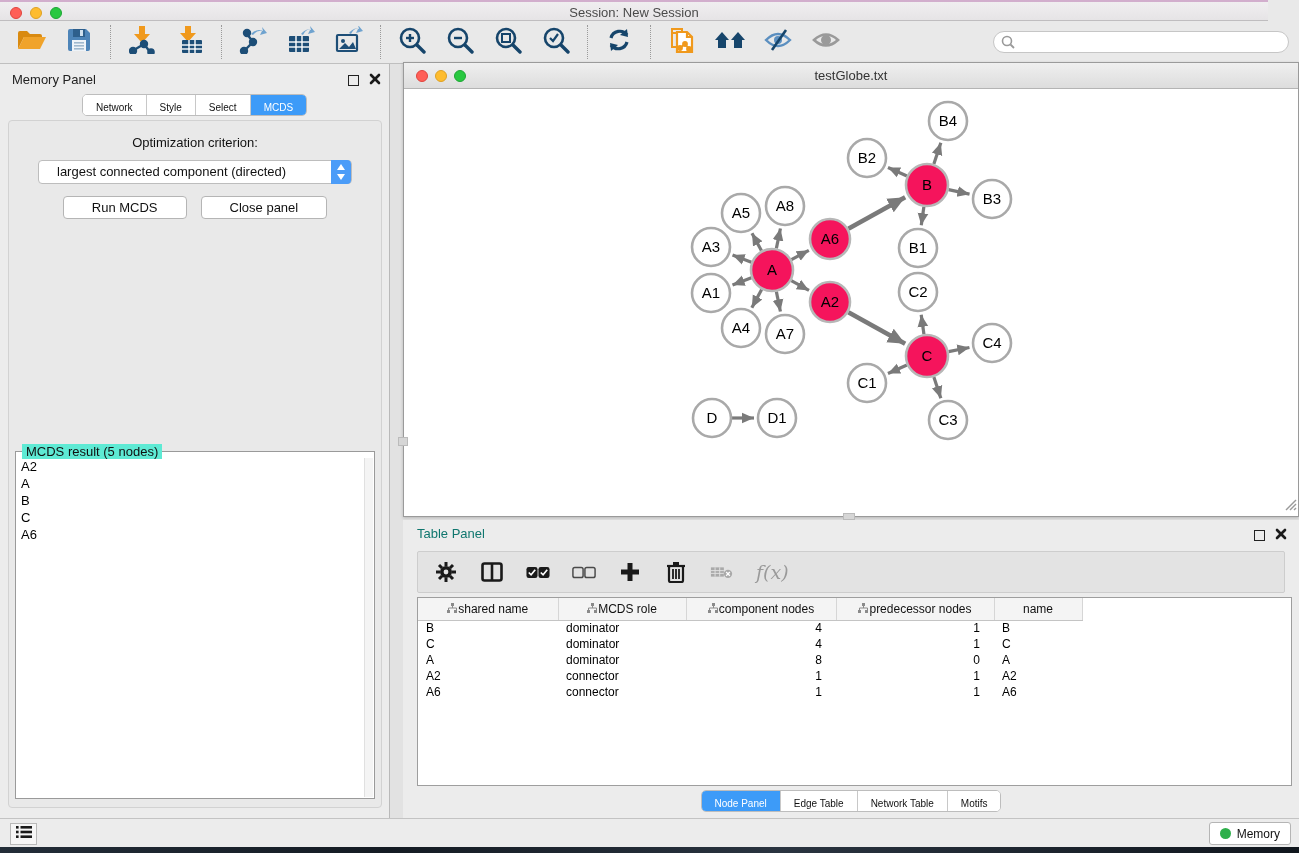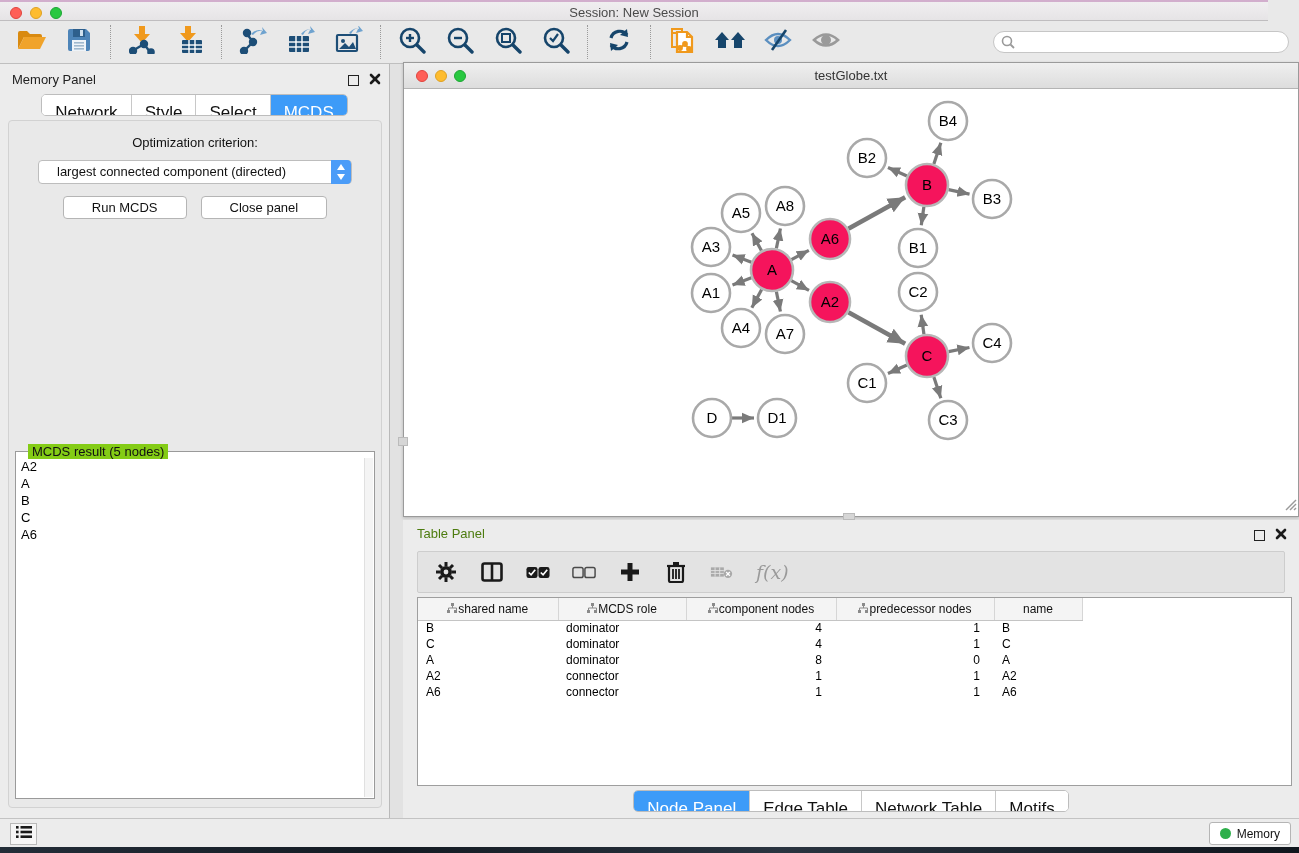--- a/index.html
+++ b/index.html
@@ -33,39 +33,39 @@
 
   
   #control-panel { position:absolute; left:0; top:64px; width:390px; height:754px;
     background:#ececec; border-right:1px solid #b9b9b9; }
   #cp-header { position:relative; height:30px; }
   #cp-title { position:absolute; left:12px; top:8px; font-size:13px; color:#222; }
   .panel-icons { position:absolute; right:8px; top:7px; display:flex; gap:10px; align-items:center; }
   .float-box { width:11px; height:11px; border:1.5px solid #222; background:transparent; }
   .seg-wrap { display:flex; justify-content:center; }
   .seg { display:inline-flex; border:1px solid #bdbdbd; border-radius:5px; background:#fff; overflow:hidden; height:22px; }
-  .seg-tab { padding:18px 13px; font-size:17px; color:#111; background:#fff;
+  .seg-tab { padding:12px 13px; font-size:10px; color:#111; background:#fff;
     border-right:1px solid #c8c8c8; display:flex; align-items:center; cursor:default; }
   .seg-tab:last-child { border-right:none; }
   .seg-tab.active { background:#3d9bf8; color:#fff; }
   #cp-content { position:absolute; left:8px; top:56px; width:374px; height:688px;
     background:#e9e9e9; border:1px solid #d2d2d2; border-radius:4px; }
   #opt-label { text-align:center; margin-top:14px; font-size:13px; color:#111; }
   #criterion-select { position:relative; margin:10px auto 0; width:314px; height:24px;
     background:#fff; border:1px solid #bdbdbd; border-radius:4px;
     font-size:13px; color:#111; line-height:22px; padding-left:18px; }
   #criterion-stepper { position:absolute; right:0; top:-1px; width:20px; height:24px;
     background:#4b9cf8; border-radius:0 4px 4px 0; }
   #criterion-stepper svg { display:block; margin:4px auto; }
   #cp-buttons { display:flex; justify-content:center; gap:14px; margin-top:12px; }
   .btn { background:#fff; border:1px solid #b5b5b5; border-radius:4px; height:23px;
     padding:0 28px; font-size:13px; color:#111; display:flex; align-items:center; }
   #mcds-fieldset { position:absolute; left:6px; top:330px; width:360px; height:348px;
     border:1px solid #9a9a9a; background:#fff; }
-  #mcds-legend { position:absolute; left:12px; top:-8px; background:#84cc16; padding:0 4px;
+  #mcds-legend { position:absolute; left:6px; top:-8px; background:#5eead4; padding:0 4px;
     font-size:13px; color:#111; }
   #mcds-list { position:absolute; left:1px; top:6px; right:10px; bottom:1px; overflow:hidden; }
   .mcds-item { font-size:13px; color:#000; padding:1px 0 1px 4px; line-height:15px; }
   #mcds-scroll { position:absolute; right:1px; top:6px; width:9px; bottom:1px;
     background:#f4f4f4; border-left:1px solid #e0e0e0; }
 
   
   #net-window { position:absolute; left:403px; top:62px; width:896px; height:455px;
     background:#fff; border:1px solid #9a9a9a; box-shadow:0 1px 3px rgba(0,0,0,.2); }
   #net-titlebar { position:relative; height:26px; background:linear-gradient(#efefef,#dddddd);
@@ -73,21 +73,21 @@
   #net-titlebar .t-red { left:12px; top:7px; background:#ff5f57; border:1px solid #e0443e; }
   #net-titlebar .t-yel { left:31px; top:7px; background:#febc2e; border:1px solid #dea123; }
   #net-titlebar .t-grn { left:50px; top:7px; background:#28c840; border:1px solid #1da634; }
   #net-title { position:absolute; left:0; right:0; top:5px; text-align:center; font-size:13px; color:#333; }
   #net-canvas { position:relative; width:894px; height:427px; background:#fff; overflow:hidden; }
   #resize-grip { position:absolute; right:1px; bottom:1px; }
   .mini-handle { position:absolute; width:10px; height:9px; background:#d6d6d6; border:1px solid #bbb; }
 
   
   #table-panel { position:absolute; left:403px; top:520px; width:896px; height:298px; background:#ececec; }
-  #tp-title { position:absolute; left:14px; top:6px; font-size:13px; color:#4d7c0f; }
+  #tp-title { position:absolute; left:14px; top:6px; font-size:13px; color:#0f766e; }
   #tp-toolbar { position:absolute; left:14px; top:31px; width:868px; height:42px;
     background:#e3e3e3; border:1px solid #cdcdcd; border-radius:2px;
     display:flex; align-items:center; gap:22px; padding-left:16px; }
   .tpt-btn { display:flex; align-items:center; justify-content:center; width:24px; height:24px; }
   #fx-label { font-size:19px; font-style:italic; color:#9a9a9a;
     font-family:"DejaVu Serif","Liberation Serif",serif; }
   #node-table-wrap { position:absolute; left:14px; top:77px; width:875px; height:189px;
     background:#fff; border:1px solid #9e9e9e; overflow:hidden; }
   table { border-collapse:collapse; width:100%; table-layout:fixed; }
   th { background:#f4f4f4; border-bottom:1px solid #c4c4c4; border-right:1px solid #d6d6d6;

